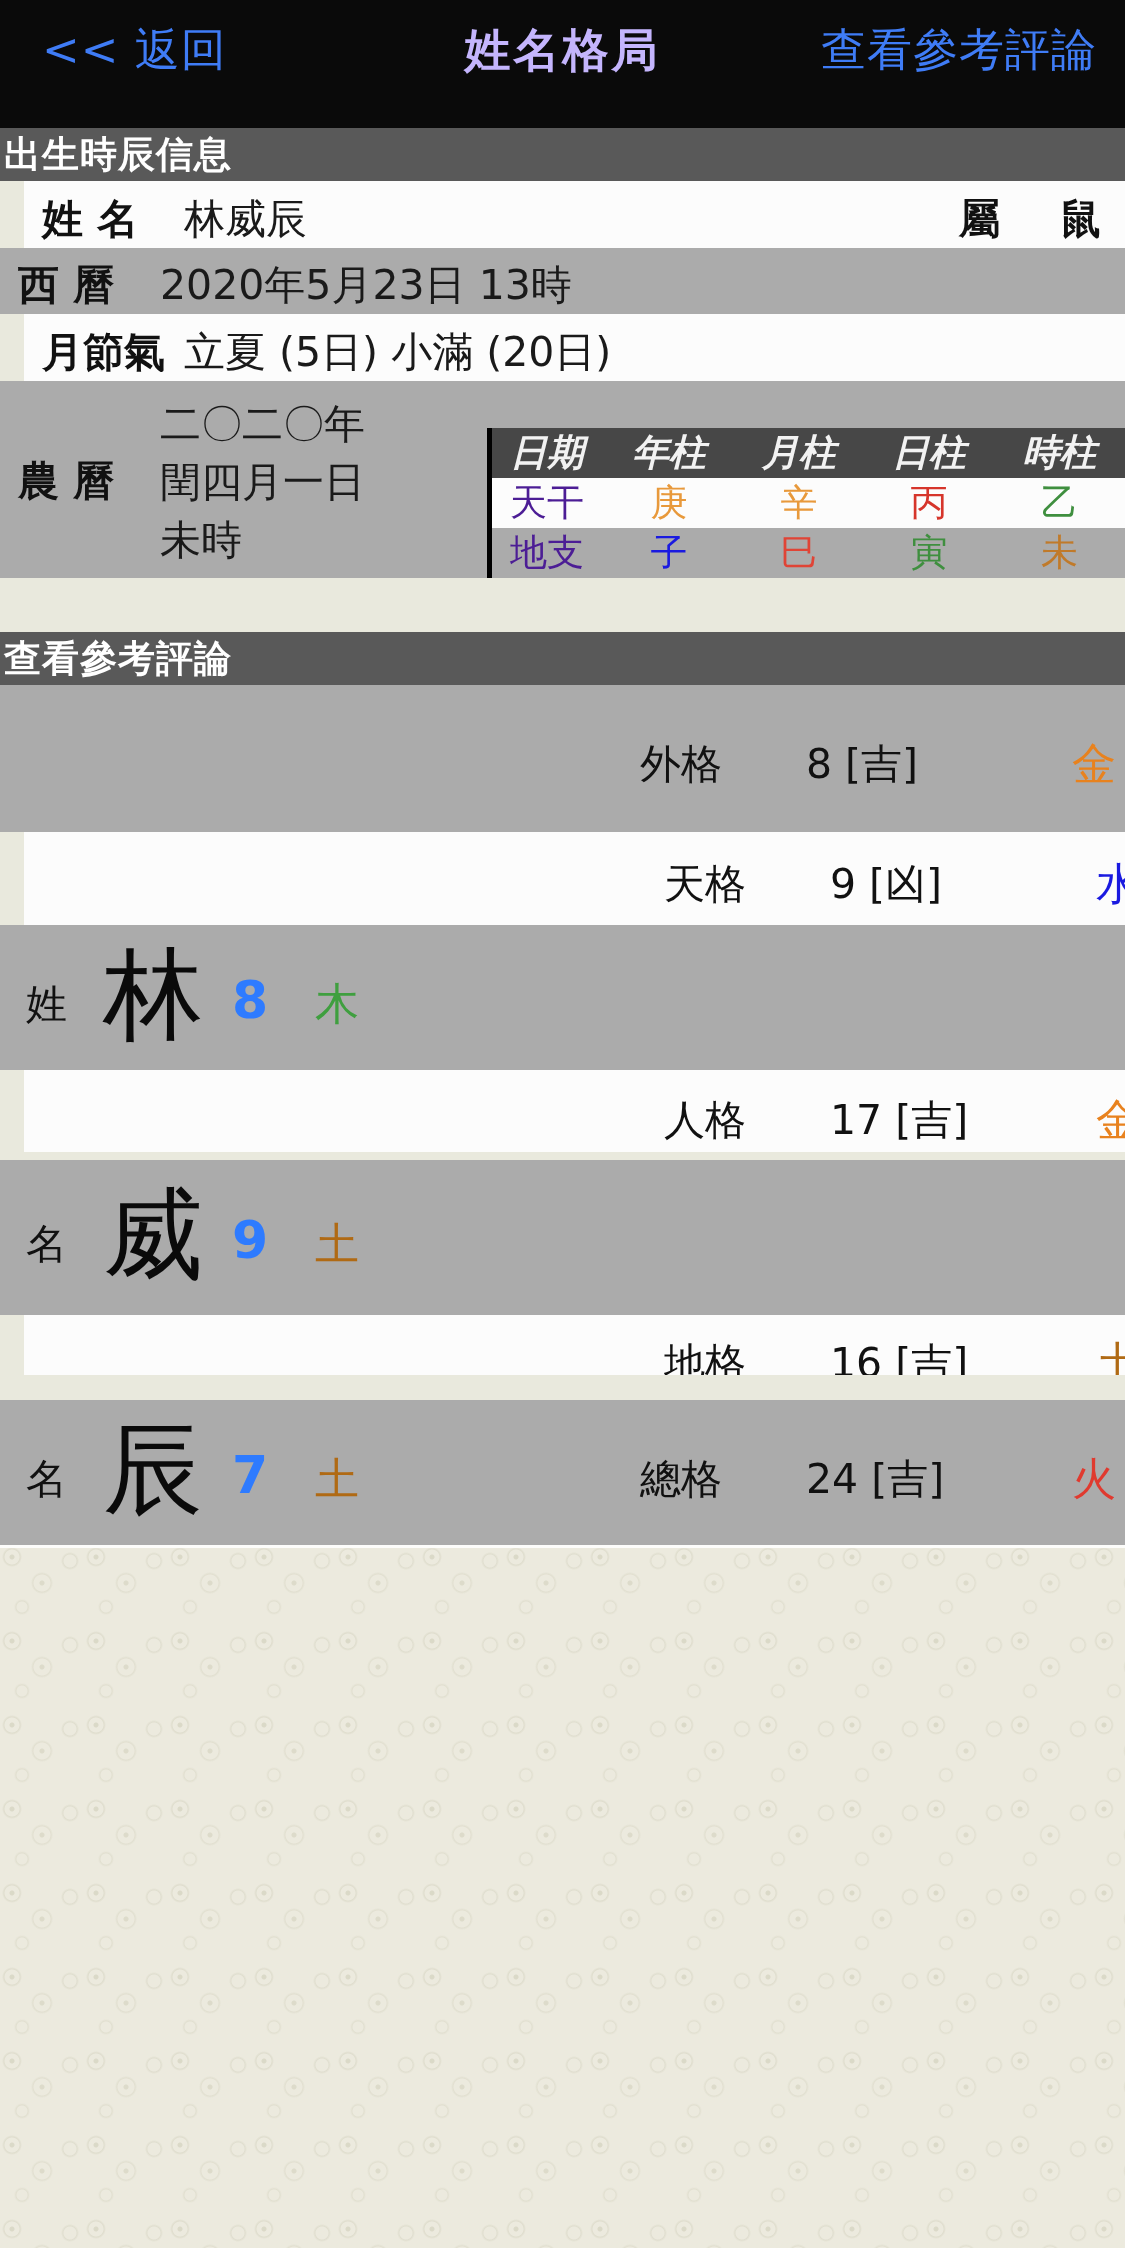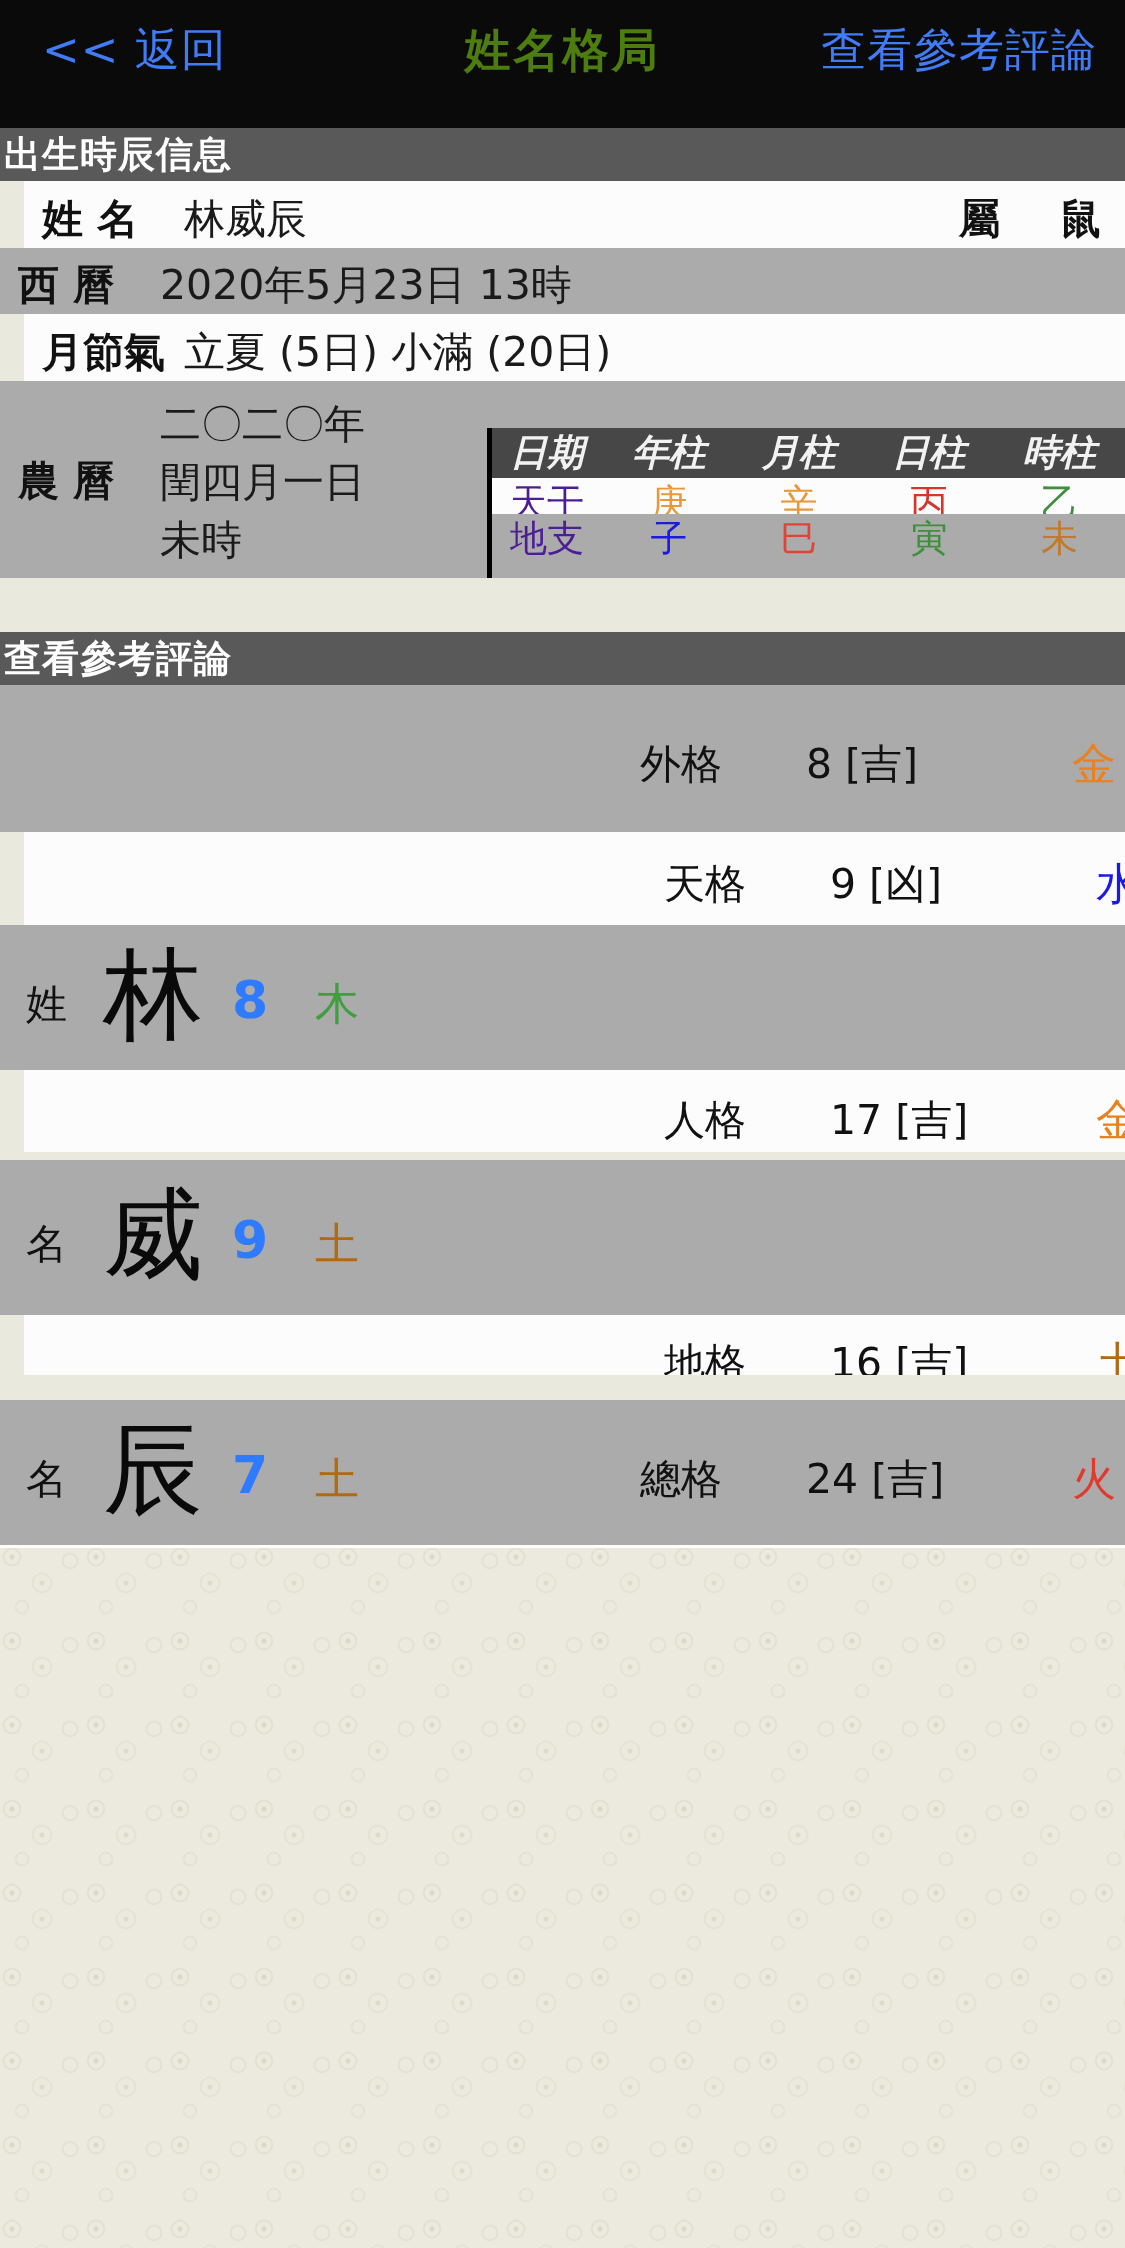--- a/index.html
+++ b/index.html
@@ -37,21 +37,21 @@
     color: #3f7cf6;
     letter-spacing: 1px;
     white-space: nowrap;
   }
   .nav-title {
     position: absolute;
     left: 0; right: 0;
     top: 20px;
     text-align: center;
     font-size: 46px;
-    color: #4d7c0f;
+    color: #c4b5fd;
     font-weight: 600;
     letter-spacing: 3px;
   }
   .nav-right {
     position: absolute;
     right: 28px;
     top: 20px;
     font-size: 45px;
     color: #3f7cf6;
     letter-spacing: 1px;
@@ -127,21 +127,21 @@
     overflow: hidden;
   }
   .bazi-row {
     position: absolute;
     left: 0;
     width: 633px;
     height: 50px;
   }
   .bazi-row.head { background: #474747; top: 0; }
   .bazi-row.r1   { background: #fcfcfc; top: 50px; }
-  .bazi-row.r2   { background: #ababab; top: 86px; }
+  .bazi-row.r2   { background: #ababab; top: 100px; }
 
   .bazi-cell {
     position: absolute;
     top: 0;
     height: 50px;
     line-height: 50px;
     font-size: 37px;
     text-align: center;
     white-space: nowrap;
   }

